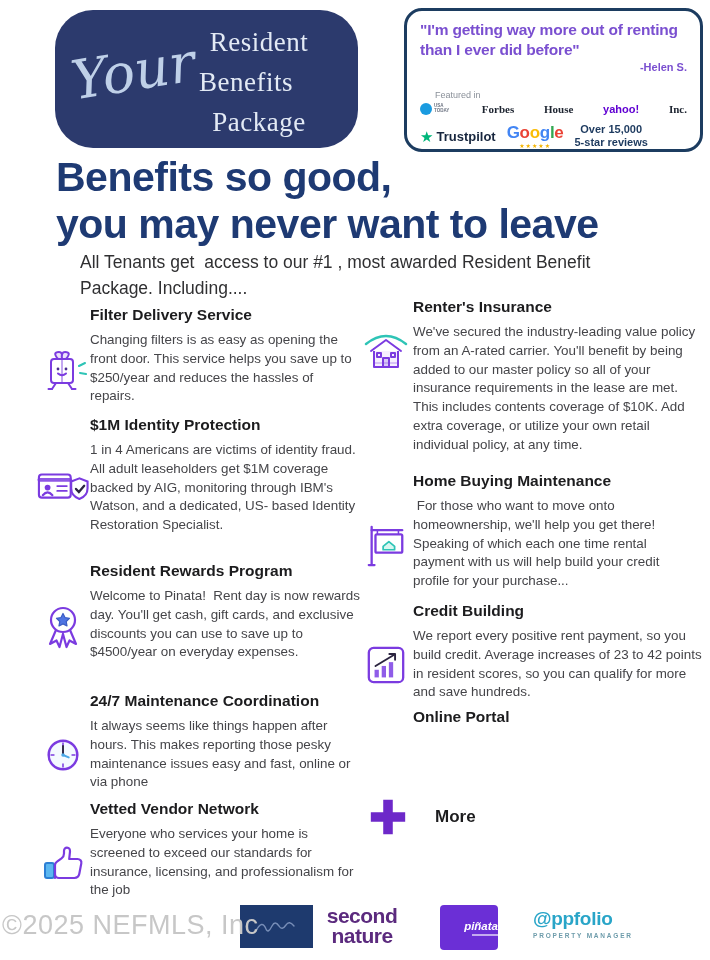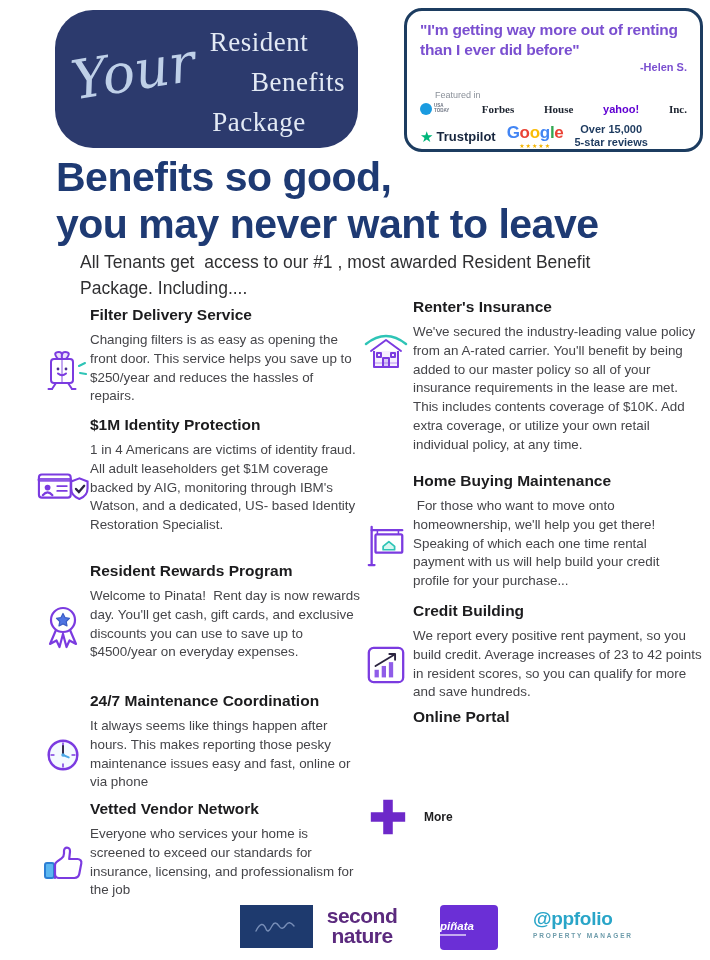--- a/index.html
+++ b/index.html
@@ -15,21 +15,21 @@
   .brand-script {
     position:absolute; left:16px; top:30px;
     font-family:"DejaVu Serif", serif; font-style:italic;
     font-size:54px; color:#bfd0e8; transform:rotate(-9deg);
   }
   .brand-lines {
     position:absolute; left:118px; top:13px; width:172px; text-align:center;
     font-family:"Liberation Serif", serif; font-size:27px; color:#e3eaf5;
     line-height:1.48; letter-spacing:.5px;
   }
-  .brand-lines .l2 { margin-left:-26px;text-align:right; }
+  .brand-lines .l2 { margin-left:-26px; }
   
   .testimonial {
     position:absolute; left:404px; top:8px; width:299px; height:144px;
     border:3px solid #1c3c60; border-radius:18px; box-sizing:border-box;
     padding:9px 13px 6px 13px; background:#fff;
   }
   .quote { font-size:15.5px; font-weight:bold; color:#7a4fd0; line-height:1.28; letter-spacing:-.2px; }
   .attr  { text-align:right; font-size:11px; font-weight:bold; color:#7a4fd0; margin-top:1px; }
   .featured-label { font-size:9px; color:#8a9099; margin-top:17px;padding-left:15px; }
   .featured-row { display:flex; align-items:center; justify-content:space-between; margin-top:3px; }
@@ -55,37 +55,37 @@
     position:absolute; left:80px; top:249px; width:556px; font-size:17.5px;
     color:#303032; line-height:1.5; white-space:pre-wrap;
   }
   
   .benefit { position:absolute; }
   .b-title { font-weight:bold; font-size:15.5px; color:#1c1c1e; margin-left:55px; margin-bottom:7px; }
   .b-row { display:flex; align-items:center; }
   .b-icon { flex:0 0 55px; width:55px; display:flex; justify-content:center; align-items:center; }
   .b-body { flex:1; font-size:13.4px; color:#454549; line-height:1.4; white-space:pre-wrap; }
   .more-block { position:absolute; left:360px; top:796px; display:flex; align-items:center; }
-  .more-label { font-weight:bold; font-size:12px; color:#1c1c1e; margin-left:9px; }
+  .more-label { font-weight:bold; font-size:17px; color:#1c1c1e; margin-left:20px; }
   
   .watermark {
     position:absolute; left:2px; top:910px; font-size:27px; color:#c7c7c7;
     letter-spacing:.5px; z-index:5;
   }
   .logo-navy {
     position:absolute; left:240px; top:905px; width:73px; height:43px;
     background:#1e3a6e; display:flex; align-items:center; justify-content:center; z-index:1;
   }
   .logo-secondnature {
     position:absolute; left:316px; top:906px; width:92px; text-align:center;
     color:#5b2a7e; font-weight:bold; font-size:21px; line-height:.95; letter-spacing:-.5px; z-index:1;
   }
   .logo-pinata {
     position:absolute; left:440px; top:905px; width:58px; height:45px; background:#6b2fd6;
-    border-radius:4px; display:flex; flex-direction:column; align-items:flex-start; justify-content:center; z-index:1;
+    border-radius:4px; display:flex; flex-direction:column; align-items:flex-end; justify-content:center; z-index:1;
   }
   .pinata-text { color:#fff; font-weight:bold; font-size:11.5px; font-style:italic; }
   .pinata-sub { width:26px; height:2px; background:rgba(255,255,255,.6); margin-top:2px; }
   .logo-appfolio { position:absolute; left:533px; top:908px; text-align:left; z-index:1; }
   .appfolio-text { color:#29a5c8; font-weight:bold; font-size:19px; letter-spacing:-.3px; }
   .appfolio-sub { color:#6e9cab; font-size:6.5px; letter-spacing:1.8px; font-weight:bold; margin-top:2px; }
 </style>
 </head>
 <body>
 
@@ -276,20 +276,21 @@
 
   <div class="more-block">
     <div class="b-icon">
       <svg width="42" height="42" viewBox="0 0 44 44" fill="none">
         <path d="M22 4 V40 M4 22 H40" stroke="#6d28c9" stroke-width="10"></path>
       </svg>
     </div>
     <div class="more-label">More</div>
   </div>
 
+  <div class="watermark">©2025 NEFMLS, Inc</div>
 
   <div class="logo-navy">
     <svg width="50" height="20" viewBox="0 0 50 20" fill="none">
       <path d="M4 14 q6 -12 10 -2 q2 5 6 -3 q3 -6 7 0 q3 5 7 -1 q3 -5 8 1" stroke="#9db1d6" stroke-width="1.4" opacity=".7" stroke-linecap="round"></path>
     </svg>
   </div>
 
   <div class="logo-secondnature">
     <div>second</div>
     <div>nature</div>

